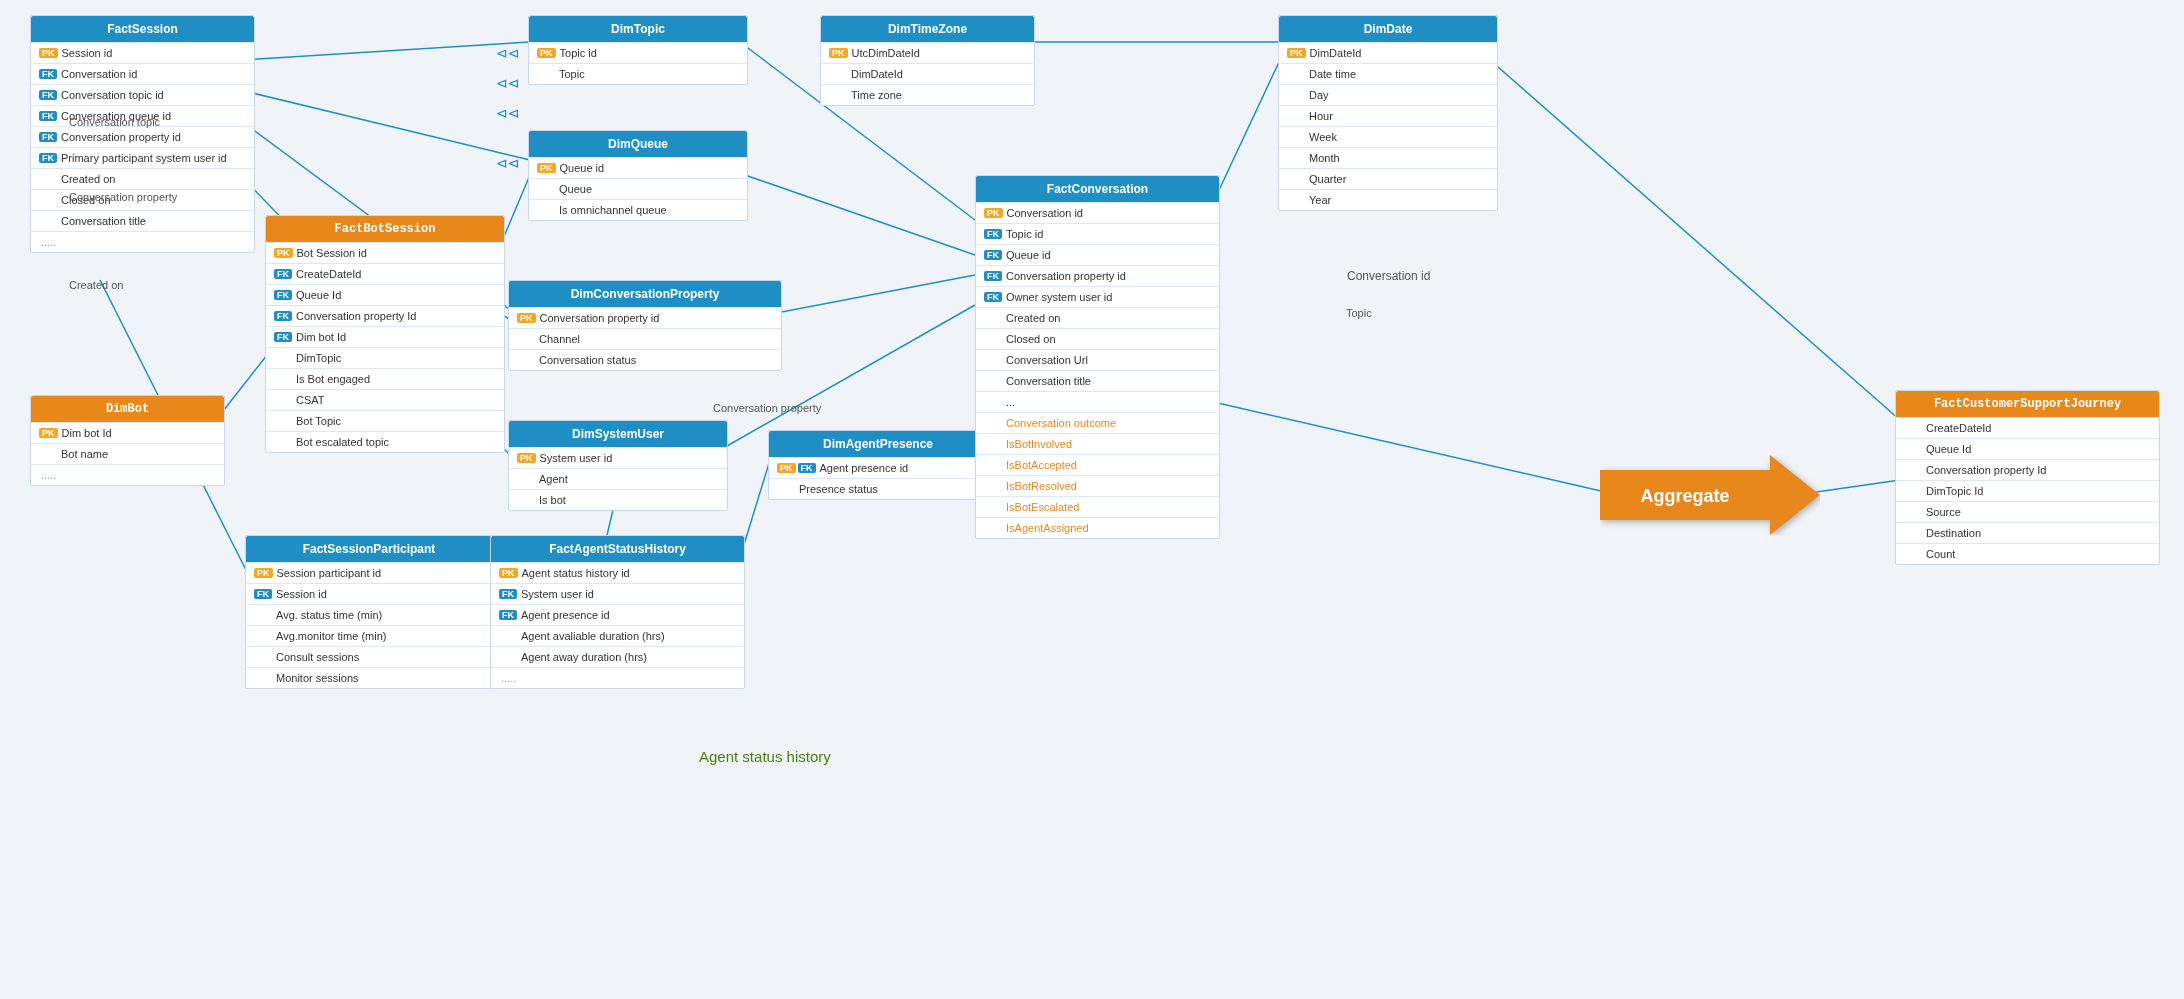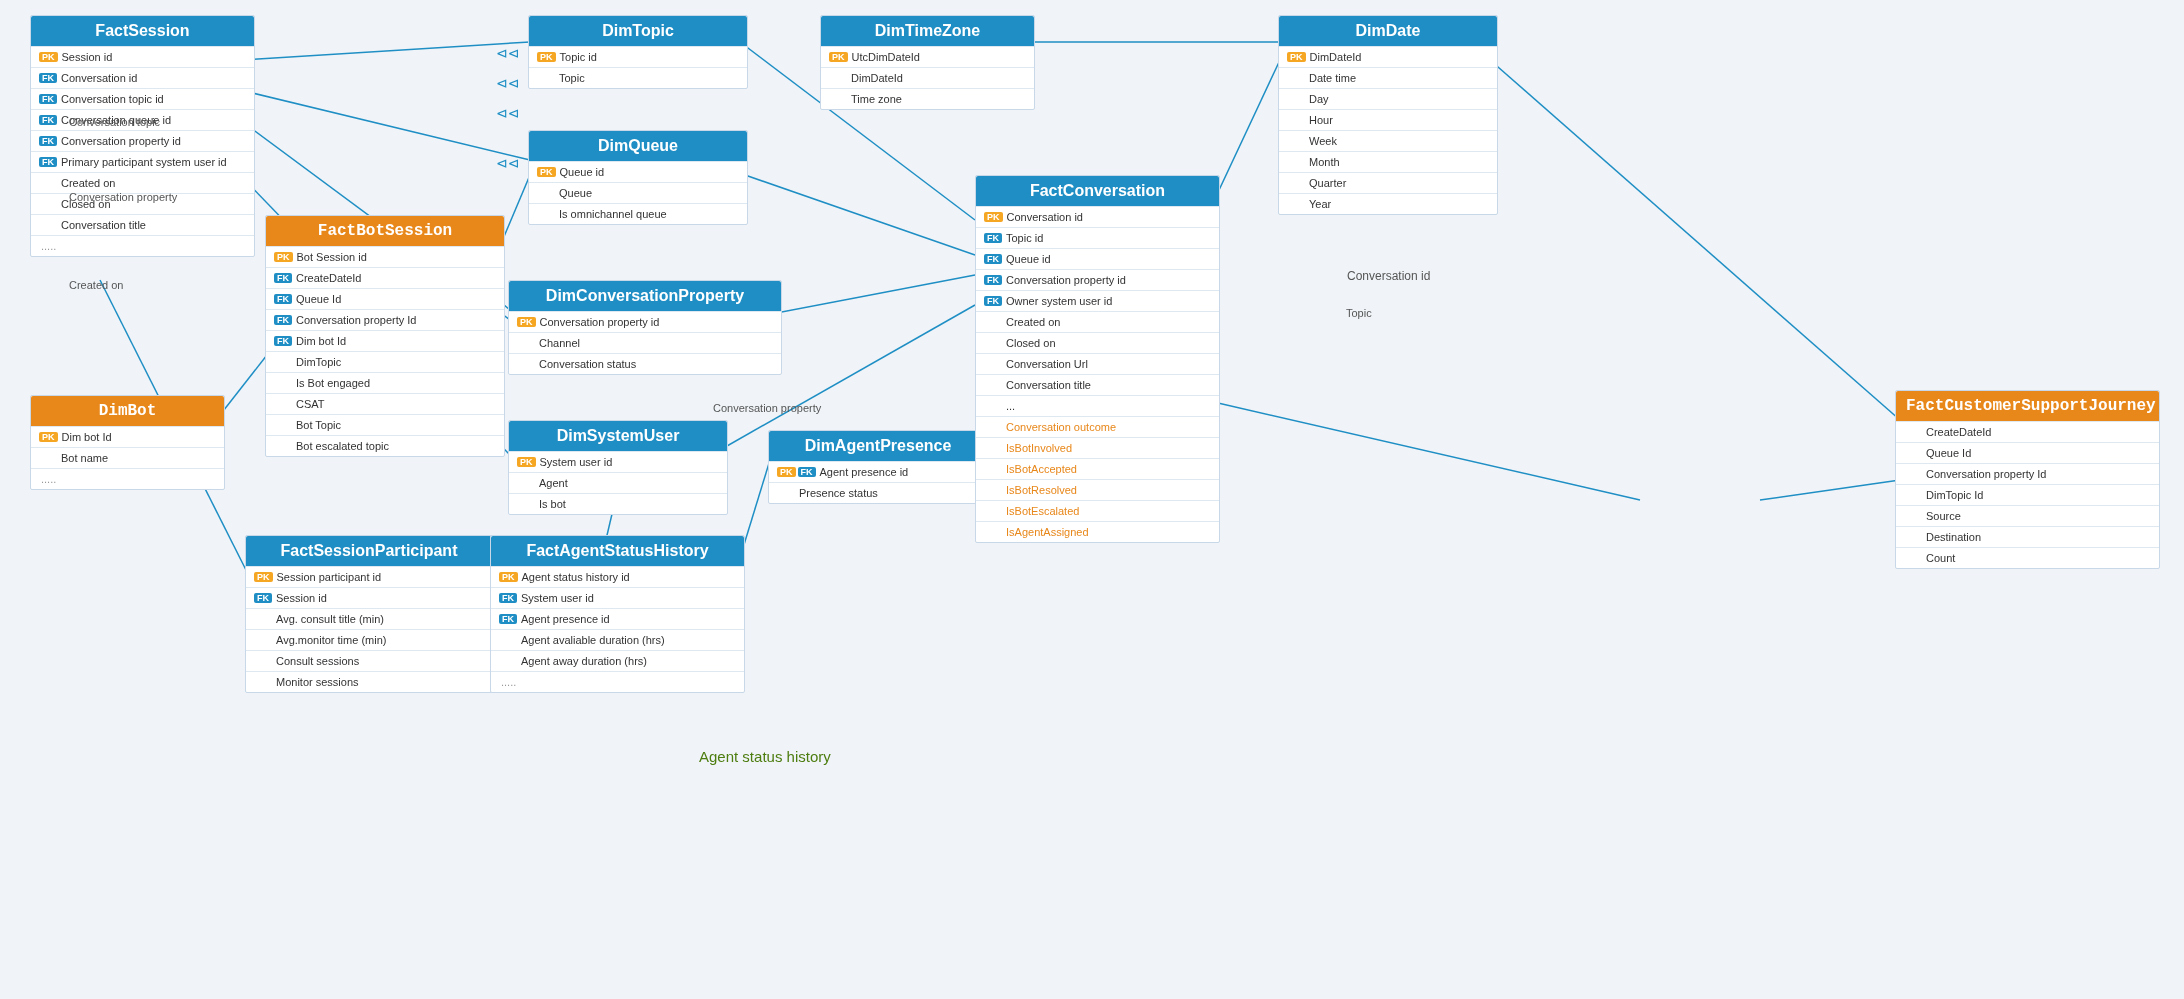--- a/index.html
+++ b/index.html
@@ -20,21 +20,21 @@
     .table-box {
       position: absolute;
       background: #fff;
       border: 1px solid #c8d8e8;
       border-radius: 2px;
       min-width: 190px;
     }
     .table-header {
       color: #fff;
       font-weight: bold;
-      font-size: 16px;
+      font-size: 12px;
       padding: 6px 10px;
       text-align: center;
       border-radius: 2px 2px 0 0;
     }
     .table-header.blue { background: #1e8ec4; }
     .table-header.orange { background: #e8871a; font-family: Liberation Mono, monospace; }
     .table-row {
       padding: 4px 10px 4px 8px;
       border-top: 1px solid #dde8f0;
       color: #333;
@@ -221,21 +221,21 @@
     <div class="table-row">
         <span class="badge pk">PK</span>
         <span>Session participant id</span>
       </div>
     <div class="table-row">
         <span class="badge fk">FK</span>
         <span>Session id</span>
       </div>
     <div class="table-row">
         <span style="width:18px;display:inline-block;"></span>
-        <span>Avg. consult title (min)</span>
+        <span>Avg. status time (min)</span>
       </div>
     <div class="table-row">
         <span style="width:18px;display:inline-block;"></span>
         <span>Avg.monitor time (min)</span>
       </div>
     <div class="table-row">
         <span style="width:18px;display:inline-block;"></span>
         <span>Consult sessions</span>
       </div>
     <div class="table-row">
@@ -457,20 +457,31 @@
     <div class="table-row">
         <span style="width:18px;display:inline-block;"></span>
         <span>Quarter</span>
       </div>
     <div class="table-row">
         <span style="width:18px;display:inline-block;"></span>
         <span>Year</span>
       </div>
   </div>
 
+  <div style="position:absolute;left:1600px;top:455px;width:220px;height:80px;display:flex;align-items:center;justify-content:center;">
+    <svg width="220" height="80" viewBox="0 0 220 80">
+      <defs>
+        <filter id="shadow" x="-10%" y="-10%" width="130%" height="130%">
+          <feDropShadow dx="2" dy="2" stdDeviation="3" flood-color="#aaa"></feDropShadow>
+        </filter>
+      </defs>
+      <polygon points="0,15 170,15 170,0 220,40 170,80 170,65 0,65" fill="#e8871a" filter="url(#shadow)"></polygon>
+      <text x="85" y="47" text-anchor="middle" fill="white" font-size="18" font-weight="bold">Aggregate</text>
+    </svg>
+  </div>
 
   <div class="table-box" style="left:1895px;top:390px;width:265px;">
     <div class="table-header orange">FactCustomerSupportJourney</div>
     <div class="table-row">
         <span style="width:18px;display:inline-block;"></span>
         <span>CreateDateId</span>
       </div>
     <div class="table-row">
         <span style="width:18px;display:inline-block;"></span>
         <span>Queue Id</span>

